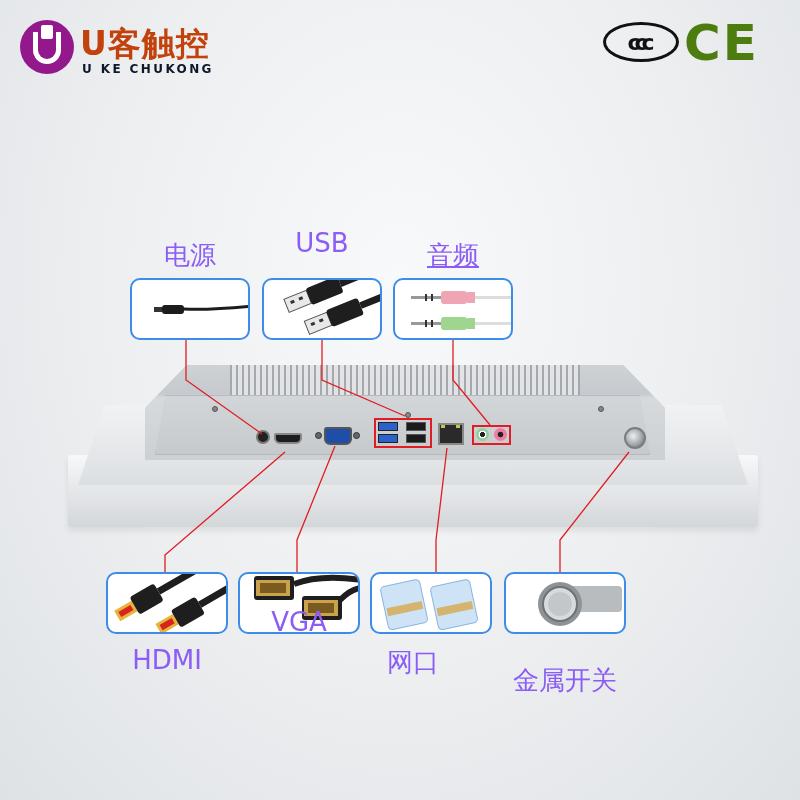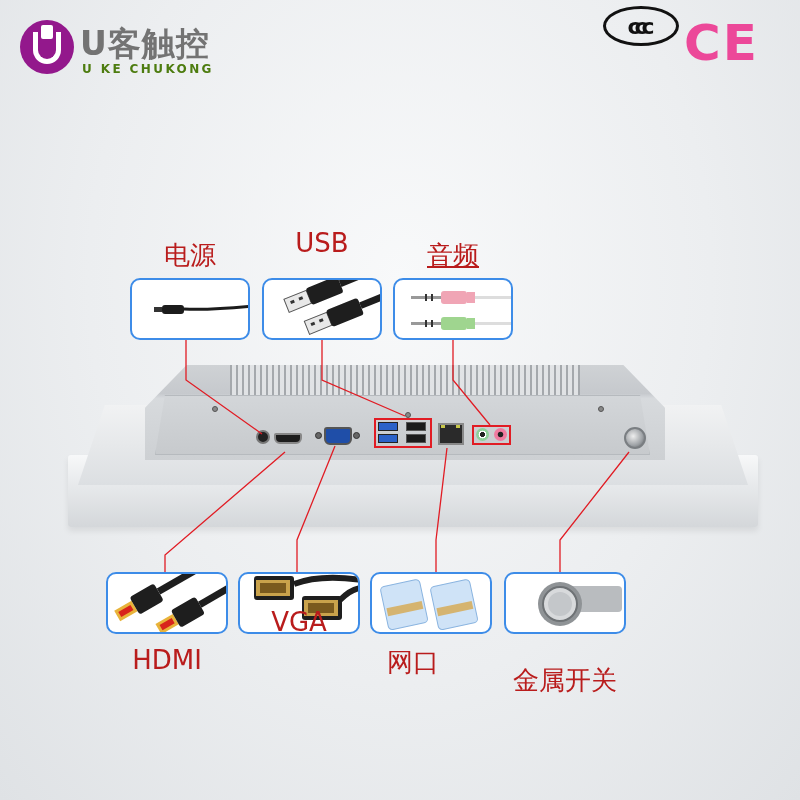--- a/index.html
+++ b/index.html
@@ -18,42 +18,42 @@
     background: #93188c;
   }
   .logo-u {
     left: 33px; top: 32px; width: 28px; height: 32px;
     border: 5px solid #fff; border-top: none; border-radius: 0 0 14px 14px;
   }
   .logo-u-inner {
     left: 41px; top: 25px; width: 12px; height: 14px; background: #fff; border-radius: 2px;
   }
   .logo-text-cn {
-    left: 80px; top: 22px; font-size: 33px; font-weight: bold; color: #737373; letter-spacing: 1px;
+    left: 80px; top: 22px; font-size: 33px; font-weight: bold; color: #c2410c; letter-spacing: 1px;
     font-family: "DejaVu Sans", sans-serif;
   }
   .logo-text-en {
-    left: 82px; top: 62px; font-size: 12px; font-weight: bold; color: #4d7c0f; letter-spacing: 2.4px;
+    left: 82px; top: 62px; font-size: 12px; font-weight: bold; color: #0f172a; letter-spacing: 2.4px;
     font-family: "DejaVu Sans", sans-serif;
   }
 
   
   .ccc {
-    left: 603px; top: 6px; width: 76px; height: 40px; border-radius: 50%;
+    left: 603px; top: 22px; width: 76px; height: 40px; border-radius: 50%;
     border: 3px solid #111;
     display: flex; align-items: center; justify-content: center;
     font-size: 22px; font-weight: bold; letter-spacing: -6px; padding-right: 6px;
   }
   .ce {
-    left: 684px; top: 14px; font-size: 50px; font-weight: bold; color: #ec4899; letter-spacing: 2px;
+    left: 684px; top: 14px; font-size: 50px; font-weight: bold; color: #4d7c0f; letter-spacing: 2px;
     font-family: "DejaVu Sans", sans-serif;
   }
 
   
-  .label { font-size: 26px; color: #b91c1c; text-align: center; font-family: "DejaVu Sans", sans-serif; }
+  .label { font-size: 26px; color: #8b5cf6; text-align: center; font-family: "DejaVu Sans", sans-serif; }
 
   
   .card {
     background: #fff; border: 2px solid #3d8ce8; border-radius: 10px;
     overflow: hidden;
   }
 
   
   svg.lines { position: absolute; left: 0; top: 0; width: 800px; height: 800px; pointer-events: none; }
 

